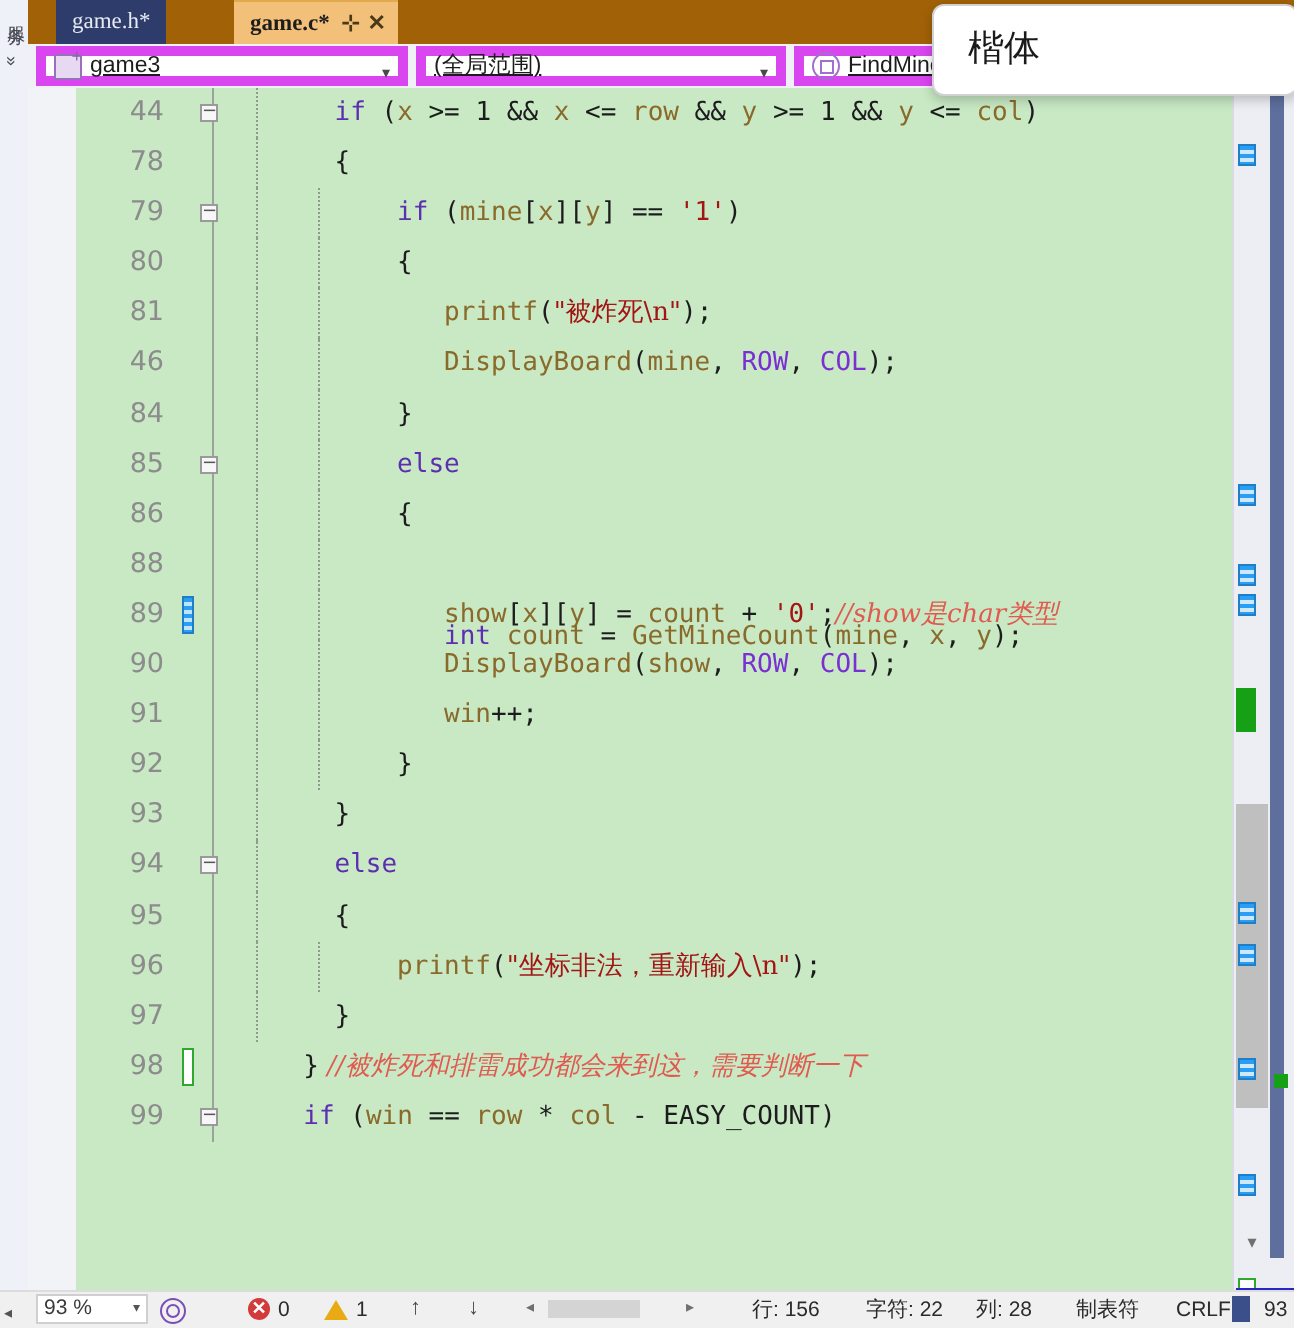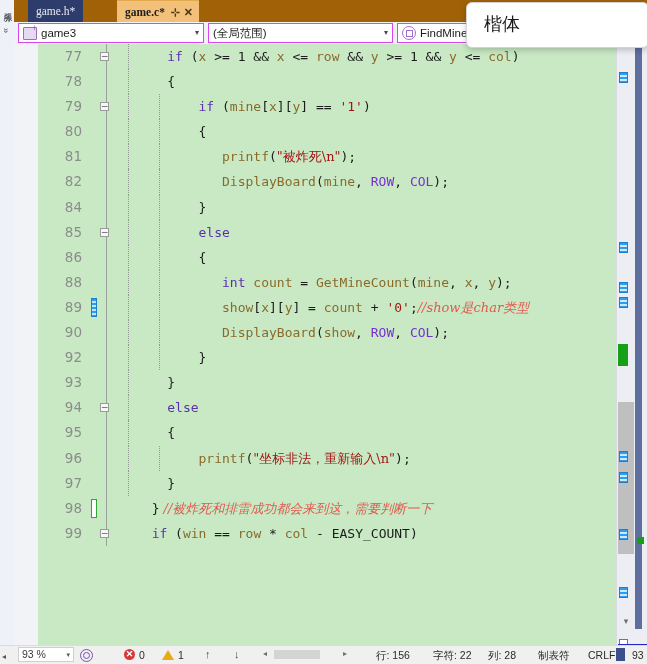--- a/index.html
+++ b/index.html
@@ -43,23 +43,23 @@
   .tab .pin{position:absolute;right:19px;top:0;font-size:11px;color:#4a3a18;}
   .tab .close{position:absolute;right:6px;top:0;font-size:11px;color:#4a3a18;}
 
   
   .navbar{
     position:absolute;left:14px;top:22px;right:0;height:22px;
     background:#eff1f6;border-bottom:1px solid #c9cdd8;
   }
   .combo{
     position:absolute;top:1px;height:20px;box-sizing:border-box;
-    background:#ffffff;border:1px solid #d946ef;
+    background:#ffffff;border:5px solid #d946ef;
     font-size:11.5px;color:#1c1c1c;line-height:18px;
-    display:flex;align-items:center;gap:4px;padding-left:4px;
+    display:flex;align-items:center;gap:4px;padding-left:4px;text-decoration:underline;
   }
   .combo .arrow{
     position:absolute;right:4px;top:0;line-height:18px;
     font-size:8px;color:#4a4a4a;
   }
   .combo .ctext{white-space:nowrap;overflow:hidden;}
   #combo-project{left:4px;width:186px;}
   #combo-scope{left:194px;width:185px;}
   #combo-symbol{left:383px;width:160px;}
   .ic-proj{
@@ -249,21 +249,21 @@
     <div class="combo" id="combo-symbol">
       <span class="ic-sym"></span>
       <span class="ctext">FindMine</span>
     </div>
   </div>
 
   <div class="editor">
     <div class="gutter-left"></div>
     <div class="codearea" id="codearea">
         <div class="row">
-          <span class="lnum">77</span>
+          <span class="lnum">44</span>
           <span class="structline" style="left: 68px;"></span>
           <span class="guide" style="left: 90px;"></span>
           <span class="fold">−</span>
           <span class="code" style="left: 129.28px;"><span class="k">if</span><span class="pl"> (</span><span class="id">x</span><span class="pl"> &gt;= </span><span class="pl">1</span><span class="pl"> &amp;&amp; </span><span class="id">x</span><span class="pl"> &lt;= </span><span class="id">row</span><span class="pl"> &amp;&amp; </span><span class="id">y</span><span class="pl"> &gt;= </span><span class="pl">1</span><span class="pl"> &amp;&amp; </span><span class="id">y</span><span class="pl"> &lt;= </span><span class="id">col</span><span class="pl">)</span></span>
         </div>
         <div class="row">
           <span class="lnum">78</span>
           <span class="structline" style="left: 68px;"></span>
           <span class="guide" style="left: 90px;"></span>
           <span class="code" style="left: 129.28px;"><span class="pl">{</span></span>
@@ -284,21 +284,21 @@
           <span class="code" style="left: 160.56px;"><span class="pl">{</span></span>
         </div>
         <div class="row">
           <span class="lnum">81</span>
           <span class="structline" style="left: 68px;"></span>
           <span class="guide" style="left: 90px;"></span>
           <span class="guide" style="left: 121.28px;"></span>
           <span class="code" style="left: 184.02px;"><span class="fn">printf</span><span class="pl">(</span><span class="st zh">"被炸死\n"</span><span class="pl">);</span></span>
         </div>
         <div class="row">
-          <span class="lnum">82</span>
+          <span class="lnum">46</span>
           <span class="structline" style="left: 68px;"></span>
           <span class="guide" style="left: 90px;"></span>
           <span class="guide" style="left: 121.28px;"></span>
           <span class="code" style="left: 184.02px;"><span class="fn">DisplayBoard</span><span class="pl">(</span><span class="id">mine</span><span class="pl">, </span><span class="mac">ROW</span><span class="pl">, </span><span class="mac">COL</span><span class="pl">);</span></span>
         </div>
         <div class="row">
           <span class="lnum">84</span>
           <span class="structline" style="left: 68px;"></span>
           <span class="guide" style="left: 90px;"></span>
           <span class="guide" style="left: 121.28px;"></span>
@@ -317,36 +317,43 @@
           <span class="structline" style="left: 68px;"></span>
           <span class="guide" style="left: 90px;"></span>
           <span class="guide" style="left: 121.28px;"></span>
           <span class="code" style="left: 160.56px;"><span class="pl">{</span></span>
         </div>
         <div class="row">
           <span class="lnum">88</span>
           <span class="structline" style="left: 68px;"></span>
           <span class="guide" style="left: 90px;"></span>
           <span class="guide" style="left: 121.28px;"></span>
-          <span class="code" style="left: 184.02px;"><span class="k">int</span><span class="pl"> </span><span class="id">count</span><span class="pl"> = </span><span class="fn">GetMineCount</span><span class="pl">(</span><span class="id">mine</span><span class="pl">, </span><span class="id">x</span><span class="pl">, </span><span class="id">y</span><span class="pl">);</span></span>
+          <span class="code" style="left: 184.02px; margin-top: 36px;"><span class="k">int</span><span class="pl"> </span><span class="id">count</span><span class="pl"> = </span><span class="fn">GetMineCount</span><span class="pl">(</span><span class="id">mine</span><span class="pl">, </span><span class="id">x</span><span class="pl">, </span><span class="id">y</span><span class="pl">);</span></span>
         </div>
         <div class="row">
           <span class="lnum">89</span>
           <span class="chbar edited"></span>
           <span class="structline" style="left: 68px;"></span>
           <span class="guide" style="left: 90px;"></span>
           <span class="guide" style="left: 121.28px;"></span>
           <span class="code" style="left: 184.02px;"><span class="id">show</span><span class="pl">[</span><span class="id">x</span><span class="pl">][</span><span class="id">y</span><span class="pl">] = </span><span class="id">count</span><span class="pl"> + </span><span class="st">'0'</span><span class="pl">;</span><span class="cm">//show是char类型</span></span>
         </div>
         <div class="row">
           <span class="lnum">90</span>
           <span class="structline" style="left: 68px;"></span>
           <span class="guide" style="left: 90px;"></span>
           <span class="guide" style="left: 121.28px;"></span>
           <span class="code" style="left: 184.02px;"><span class="fn">DisplayBoard</span><span class="pl">(</span><span class="id">show</span><span class="pl">, </span><span class="mac">ROW</span><span class="pl">, </span><span class="mac">COL</span><span class="pl">);</span></span>
+        </div>
+        <div class="row">
+          <span class="lnum">91</span>
+          <span class="structline" style="left: 68px;"></span>
+          <span class="guide" style="left: 90px;"></span>
+          <span class="guide" style="left: 121.28px;"></span>
+          <span class="code" style="left: 184.02px;"><span class="id">win</span><span class="pl">++;</span></span>
         </div>
         <div class="row">
           <span class="lnum">92</span>
           <span class="structline" style="left: 68px;"></span>
           <span class="guide" style="left: 90px;"></span>
           <span class="guide" style="left: 121.28px;"></span>
           <span class="code" style="left: 160.56px;"><span class="pl">}</span></span>
         </div>
         <div class="row">
           <span class="lnum">93</span>

